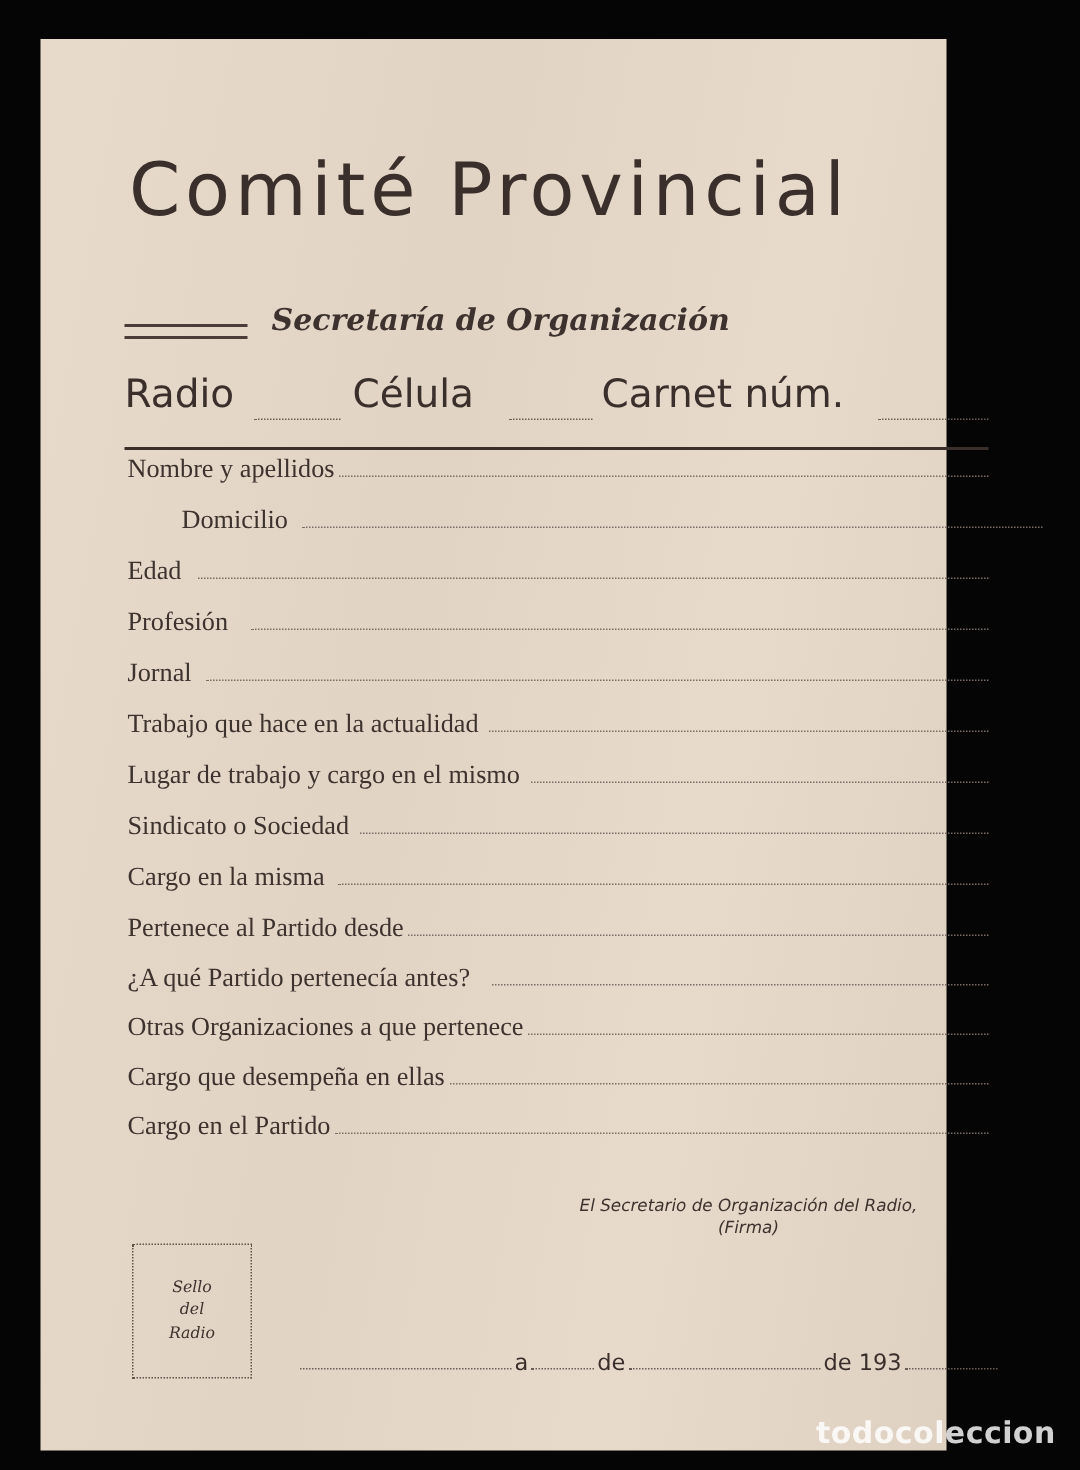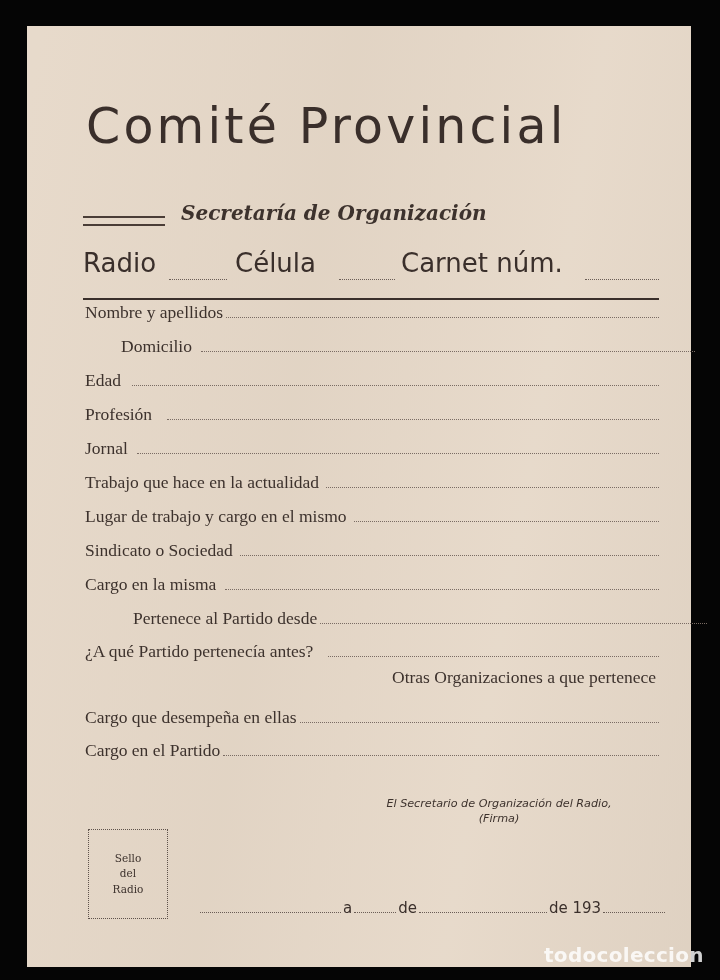--- a/index.html
+++ b/index.html
@@ -2,21 +2,21 @@
 <html><head>
   <meta charset="utf-8">
   <style>
     * { box-sizing: border-box; margin: 0; padding: 0; }
     html, body { width: 720px; height: 980px; background: #050505; overflow: hidden; }
     body { position: relative; }
 
     .paper {
       position: absolute;
       left: 27px; top: 26px;
-      width: 664px; height: 941px;
+      width: 604px; height: 941px;
       background: #e6d8c8;
       background-image:
         linear-gradient(100deg, rgba(255,255,255,0.06) 0%, rgba(0,0,0,0.02) 40%, rgba(255,255,255,0.05) 70%, rgba(0,0,0,0.03) 100%);
       color: #3b302b;
     }
 
     .title {
       position: absolute;
       left: 59px; top: 76px;
       font-family: "DejaVu Sans", sans-serif;
@@ -107,20 +107,21 @@
       left: 61px; top: 803px;
       width: 80px; height: 90px;
       border: 1px dotted #5e524b;
       display: flex; flex-direction: column;
       align-items: center; justify-content: center;
       font-family: "DejaVu Serif", serif;
       font-size: 10.5px;
       color: #3d322d;
       line-height: 1.45;
       text-align: center;
+      font-style: italic;
     }
 
     .date-line {
       position: absolute;
       left: 173px; top: 868px;
       width: 465px; height: 22px;
       display: flex; align-items: flex-end;
       font-family: "DejaVu Sans", sans-serif;
       font-size: 15px;
       color: #3a2f2b;
@@ -191,29 +192,29 @@
     <span class="fline" style="margin-left:4px;"></span>
   </div>
   <div class="field" style="top:508px;">
     <span class="flabel">Sindicato o Sociedad</span>
     <span class="fline" style="margin-left:4px;"></span>
   </div>
   <div class="field" style="top:542px;">
     <span class="flabel">Cargo en la misma</span>
     <span class="fline" style="margin-left:6px;"></span>
   </div>
-  <div class="field" style="top:576px;margin-left:48px;">
+  <div class="field" style="top:576px;">
     <span class="flabel">Pertenece al Partido desde</span>
     <span class="fline"></span>
   </div>
   <div class="field" style="top:609px;">
     <span class="flabel">¿A qué Partido pertenecía antes?</span>
     <span class="fline" style="margin-left:12px;"></span>
   </div>
-  <div class="field" style="top:642px;flex-direction:column;">
+  <div class="field" style="top:642px;">
     <span class="flabel">Otras  Organizaciones a que pertenece</span>
     <span class="fline"></span>
   </div>
   <div class="field" style="top:675px;text-align:center;">
     <span class="flabel">Cargo  que  desempeña en ellas</span>
     <span class="fline"></span>
   </div>
   <div class="field" style="top:708px;">
     <span class="flabel">Cargo  en  el  Partido</span>
     <span class="fline"></span>

